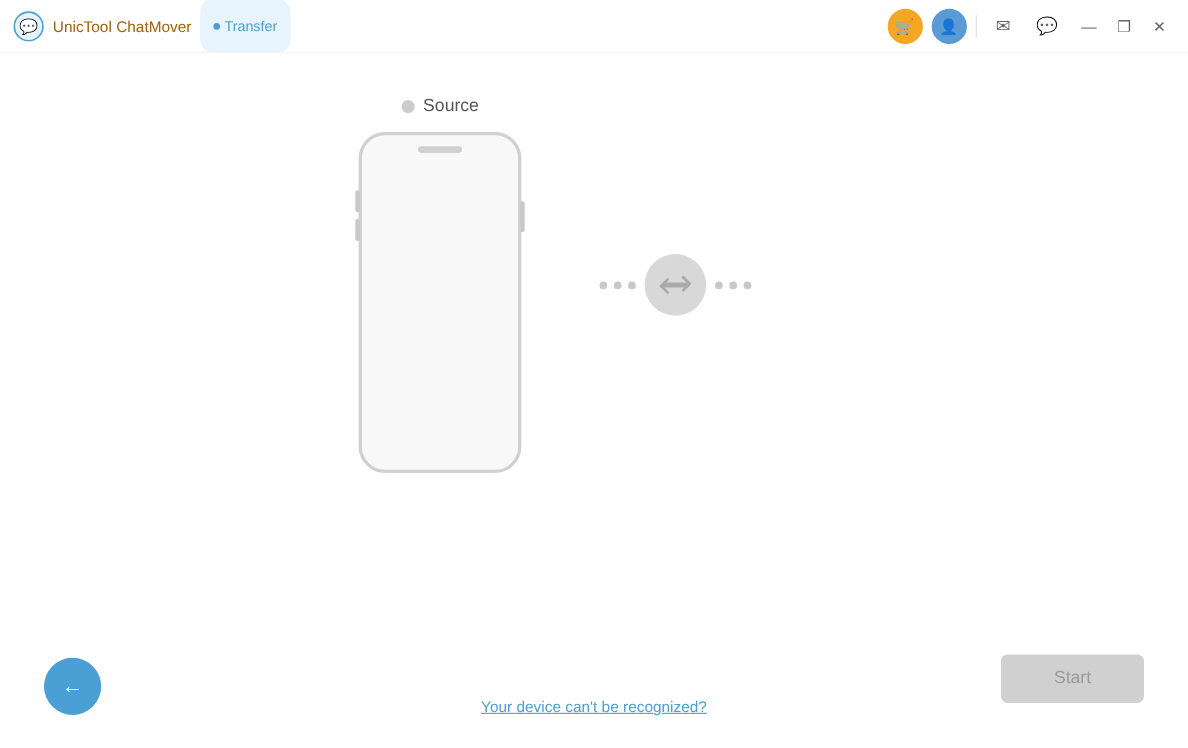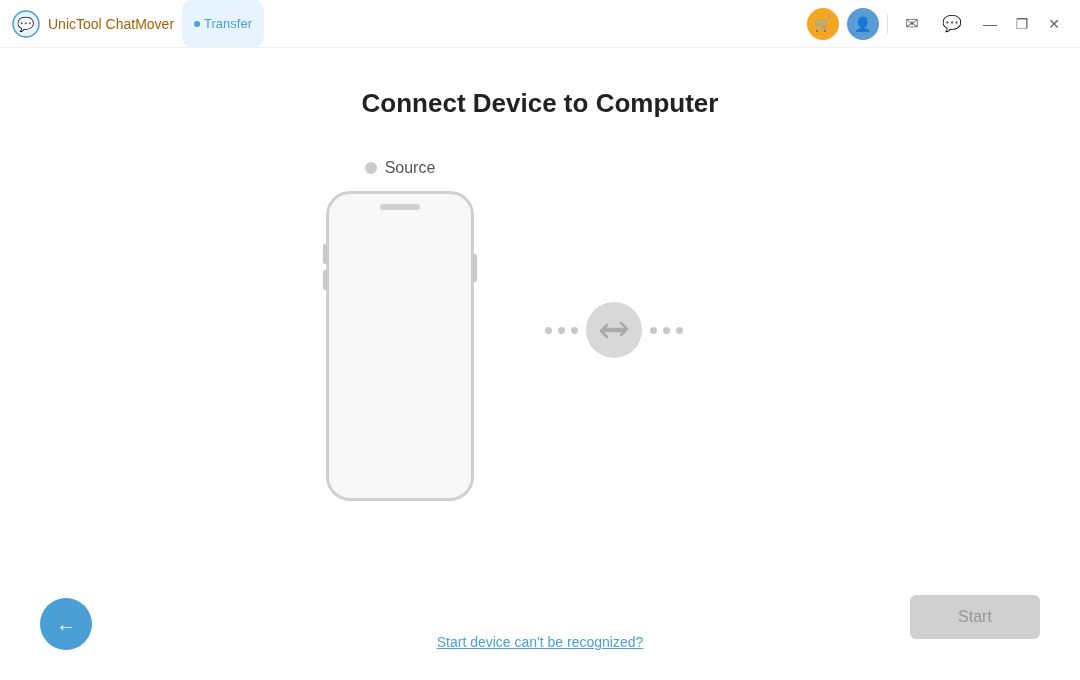--- a/index.html
+++ b/index.html
@@ -333,21 +333,20 @@
     <button class="icon-btn">💬</button>
     <div class="win-controls">
       <button class="win-btn">—</button>
       <button class="win-btn">❐</button>
       <button class="win-btn close">✕</button>
     </div>
   </div>
 </div>
 
 <div class="main-content">
-  <h1 class="page-title">Connect Device to Computer</h1>
 
   <div class="devices-row">
 
     <div class="device-container">
       <div class="device-label">
         <div class="status-dot"></div>
         <span>Source</span>
       </div>
       <div class="phone-mockup">
         <div class="power-btn"></div>
@@ -374,20 +373,20 @@
         <div class="dot"></div>
         <div class="dot"></div>
         <div class="dot"></div>
       </div>
     </div>
 
 
   </div>
 
   <div class="bottom-section">
-    <button class="help-link">Start device can't be recognized?</button>
+    <button class="help-link">Your device can't be recognized?</button>
   </div>
 
   <button class="back-button">←</button>
 
   <button class="start-button">Start</button>
 
 </div>
 
 </body></html>

